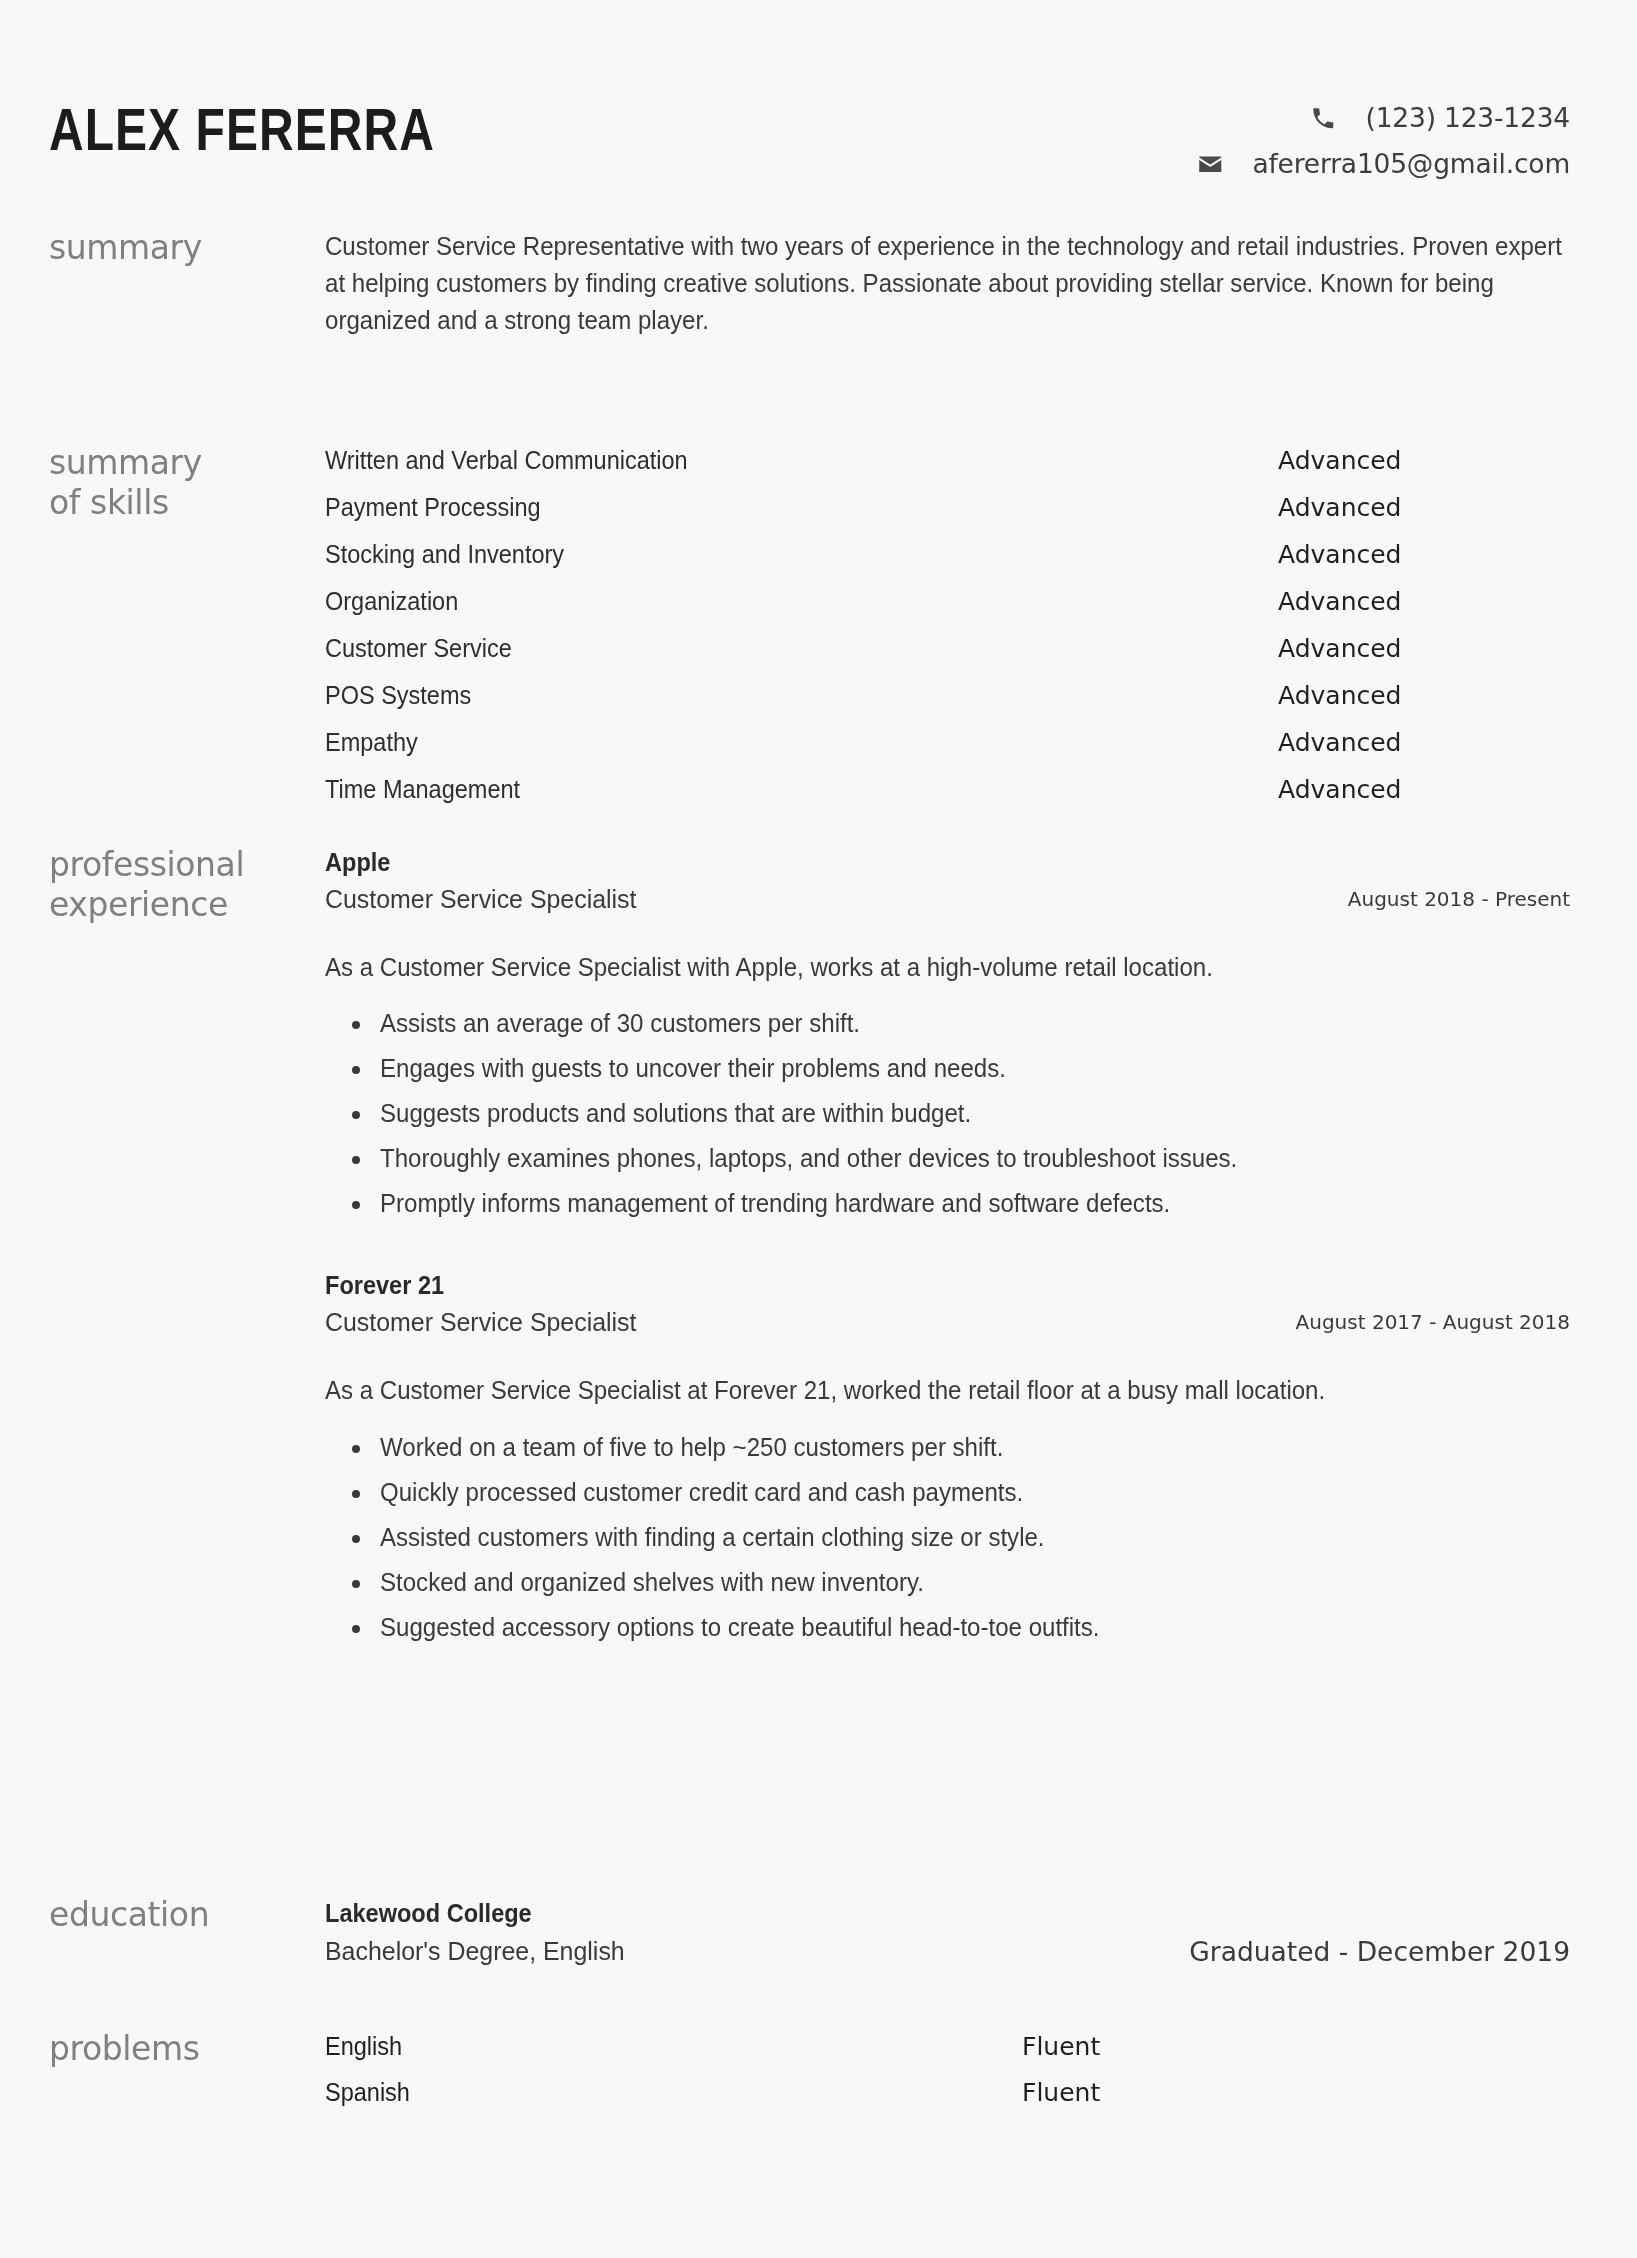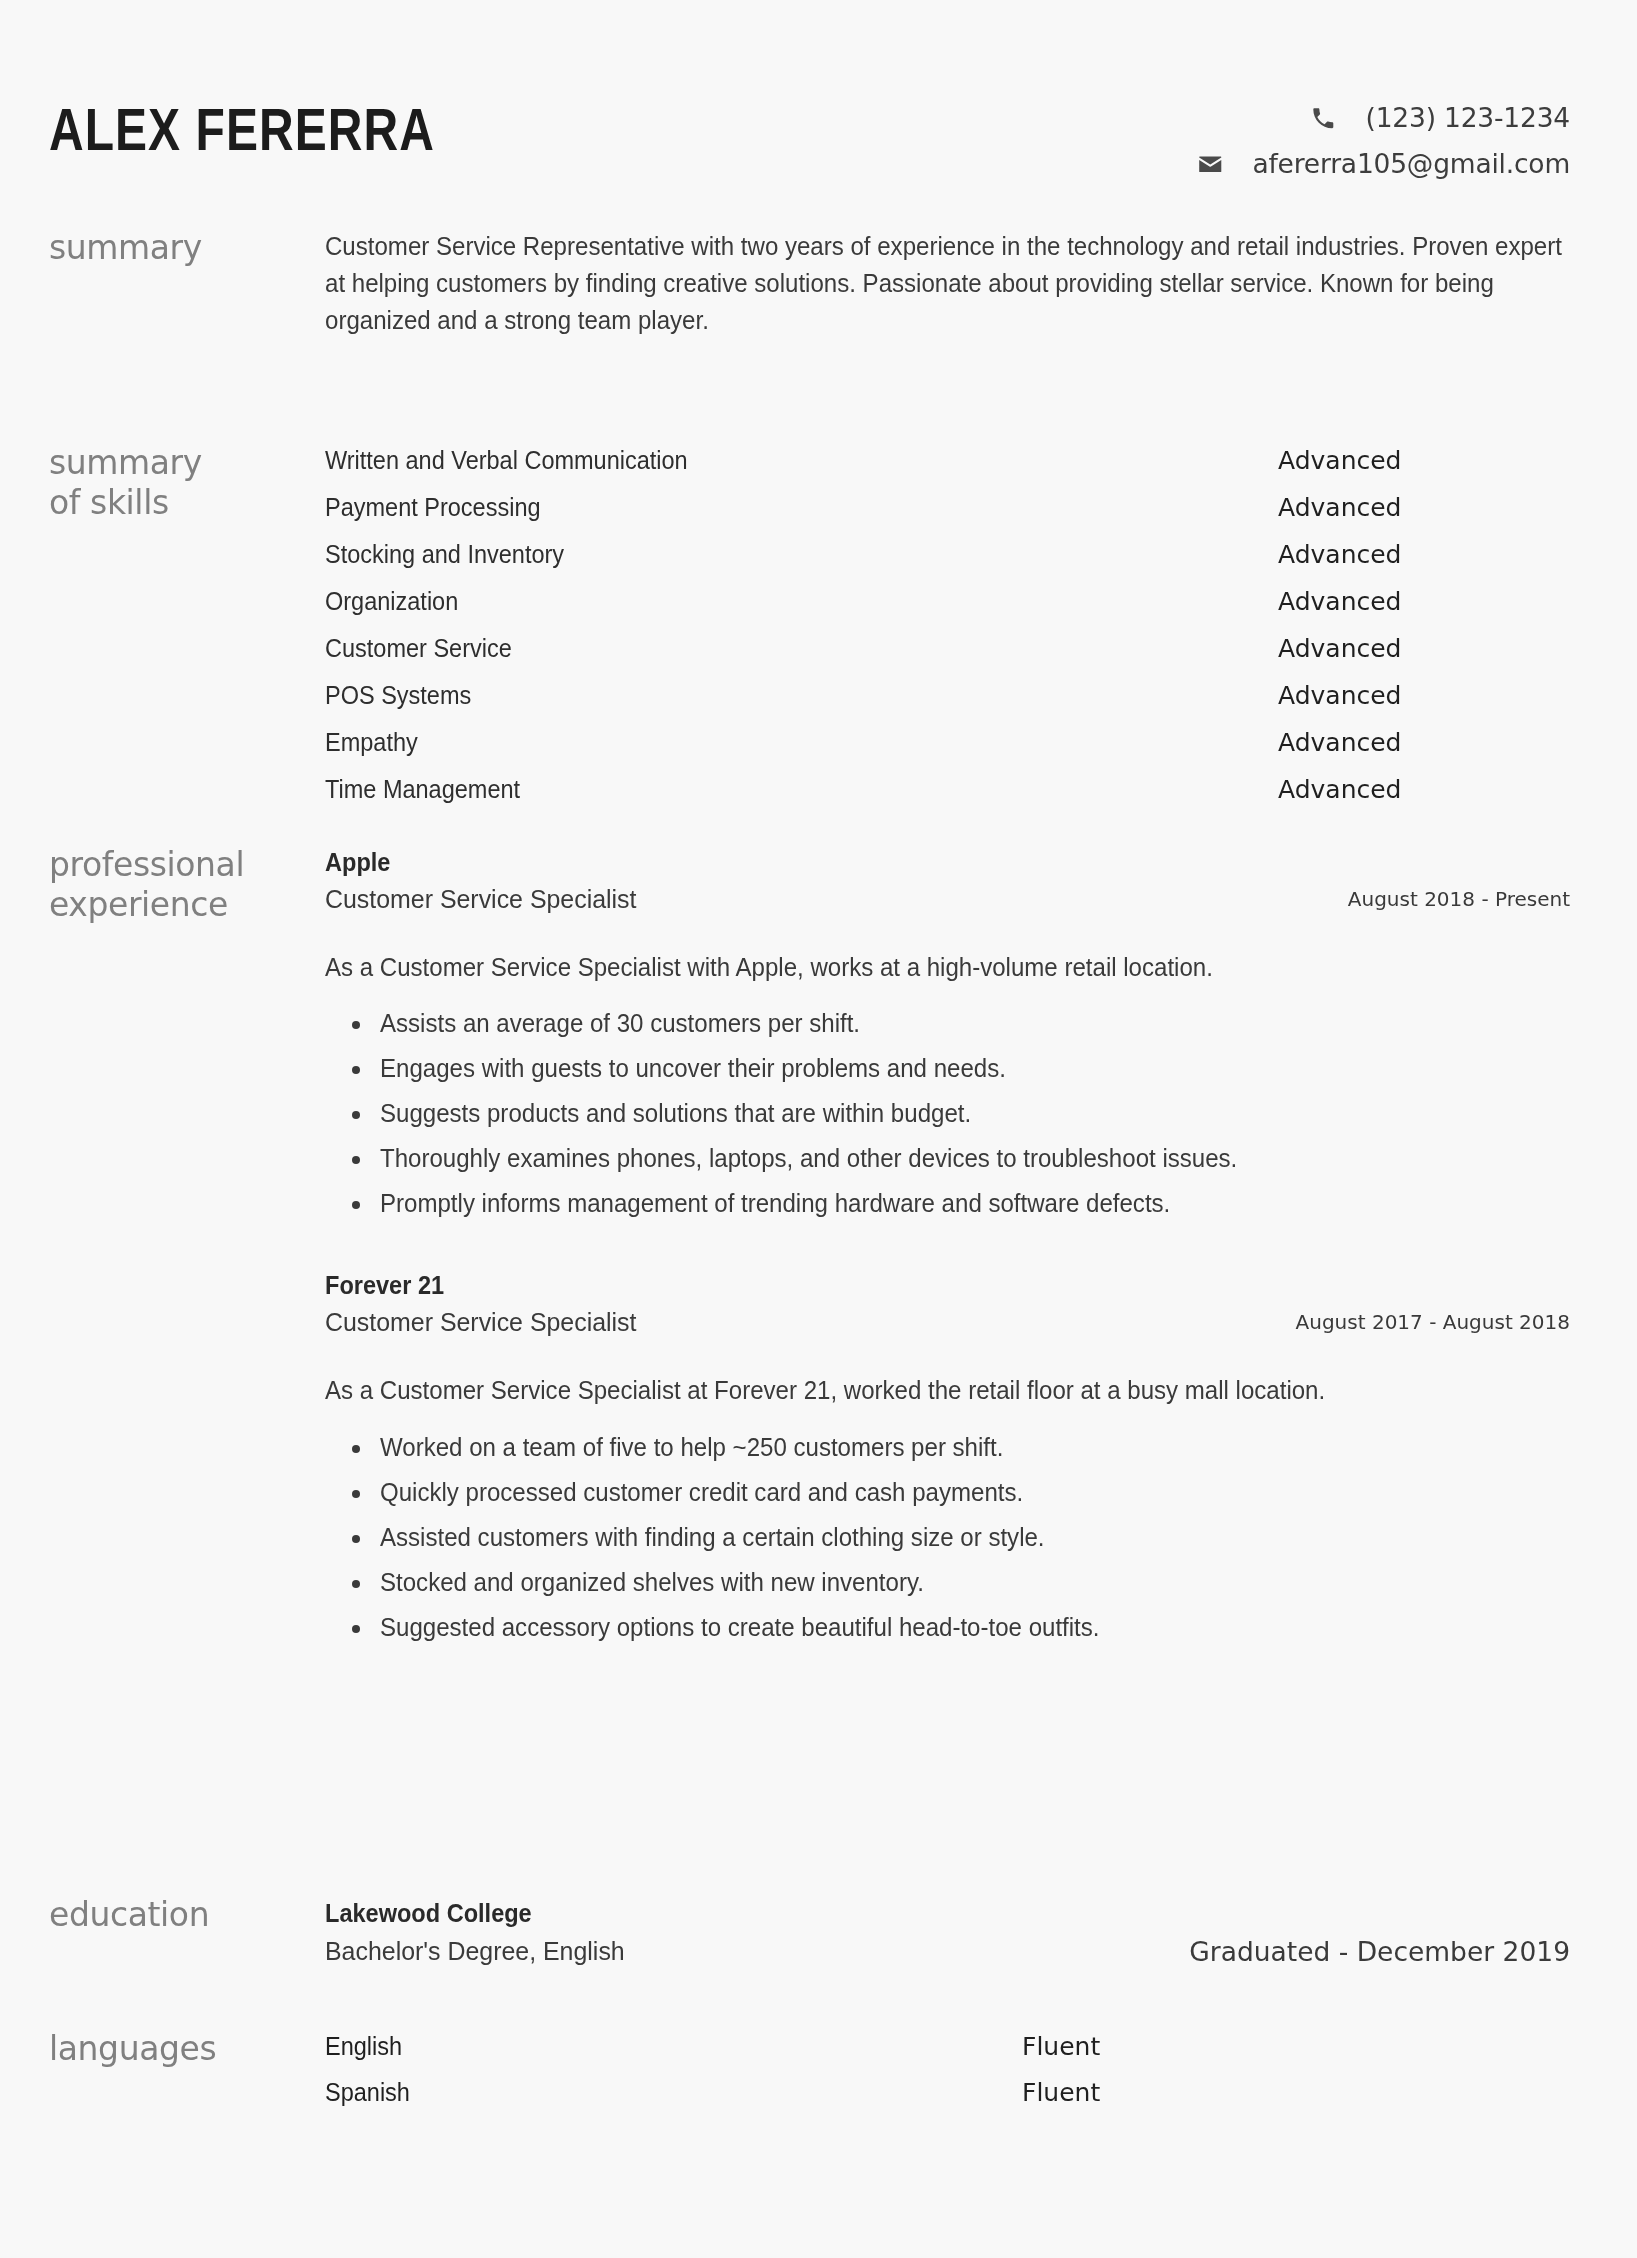--- a/index.html
+++ b/index.html
@@ -391,21 +391,21 @@
     <div class="sec-body">
       <div class="edu-school">Lakewood College</div>
       <div class="edu-line">
         <span class="edu-degree">Bachelor's Degree, English</span>
         <span class="edu-grad">Graduated - December 2019</span>
       </div>
     </div>
   </div>
 
   <div class="section" style="top:2029px;">
-    <div class="sec-label">languages</div>
+    <div class="sec-label">problems</div>
     <div class="sec-body">
       <div class="lang-row">
         <span class="lang-name">English</span>
         <span class="lang-level">Fluent</span>
       </div>
       <div class="lang-row">
         <span class="lang-name">Spanish</span>
         <span class="lang-level">Fluent</span>
       </div>
     </div>

